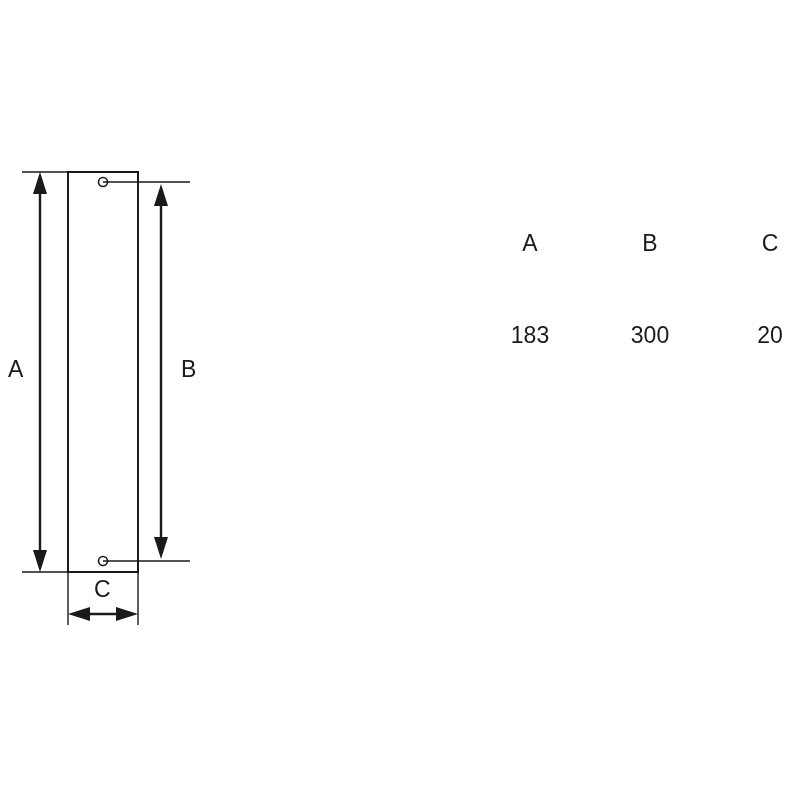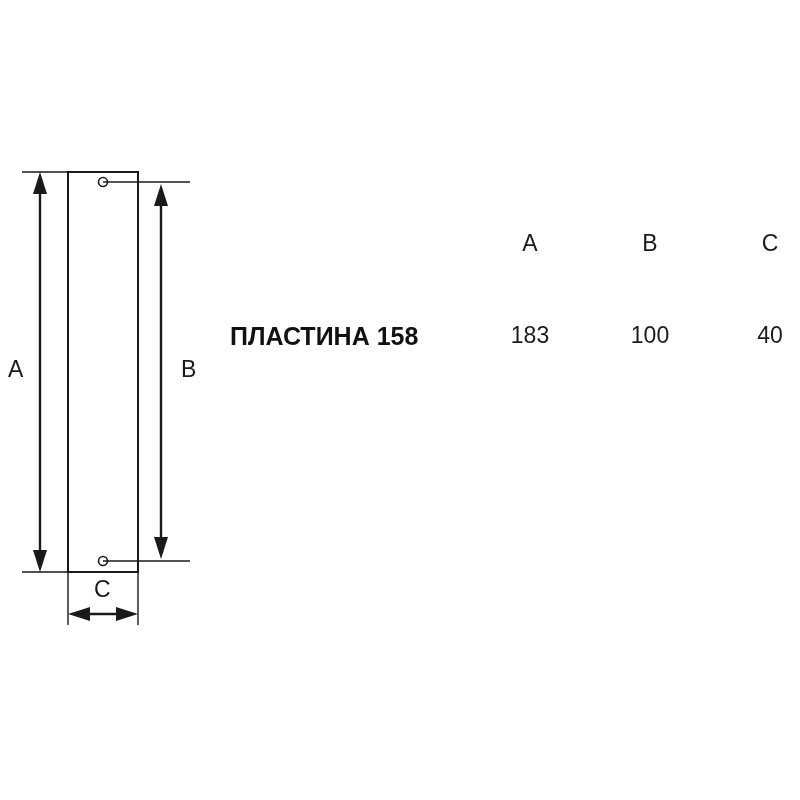--- a/index.html
+++ b/index.html
@@ -126,21 +126,20 @@
   <div class="spec-table">
 
     <div class="spec-header">
       <div class="col-name"></div>
       <div class="col-a">A</div>
       <div class="col-b">B</div>
       <div class="col-c">C</div>
     </div>
 
     <div class="spec-row" style="margin-top:52px;">
-      <div class="col-name">ПЛАСТИНА 158</div>
       <div class="col-a">183</div>
-      <div class="col-b">100</div>
-      <div class="col-c">40</div>
+      <div class="col-b">300</div>
+      <div class="col-c">20</div>
     </div>
 
   </div>
 
 </div>
 
 </body></html>

